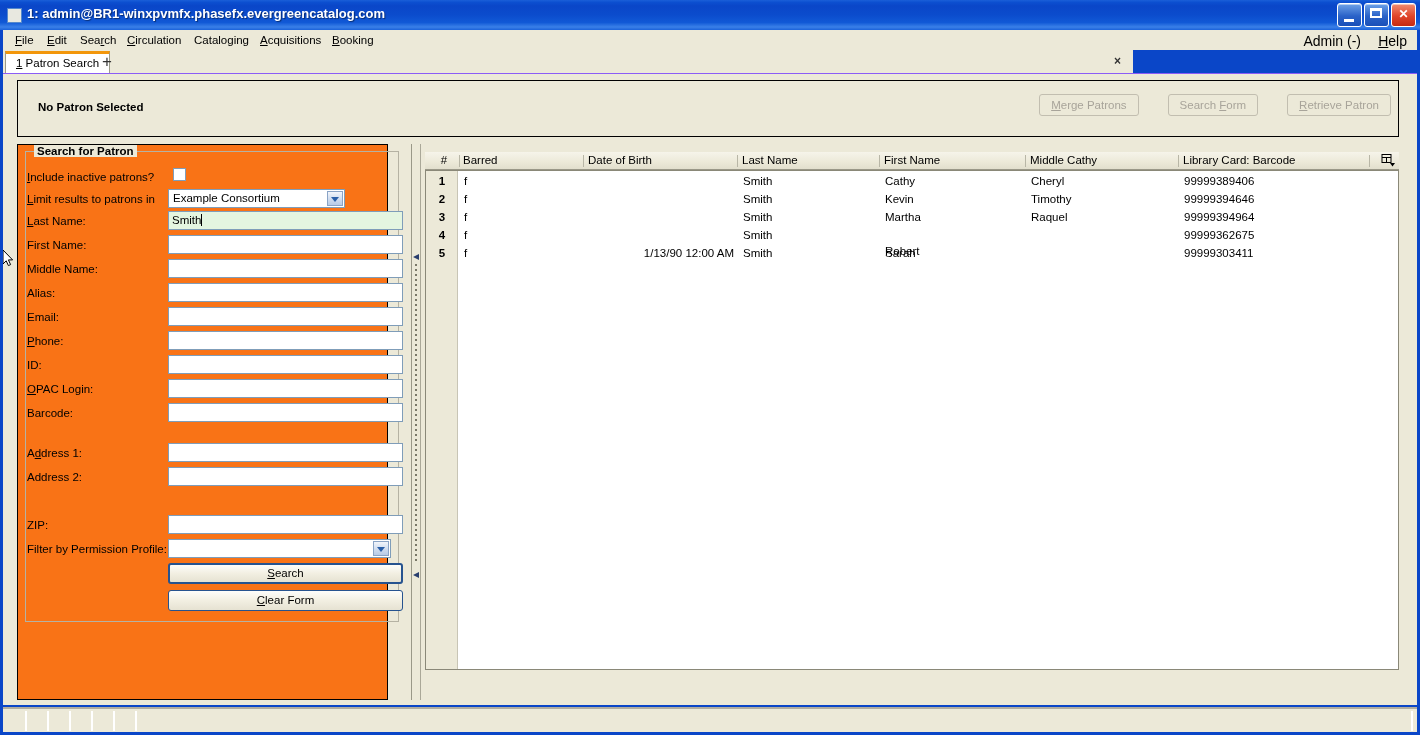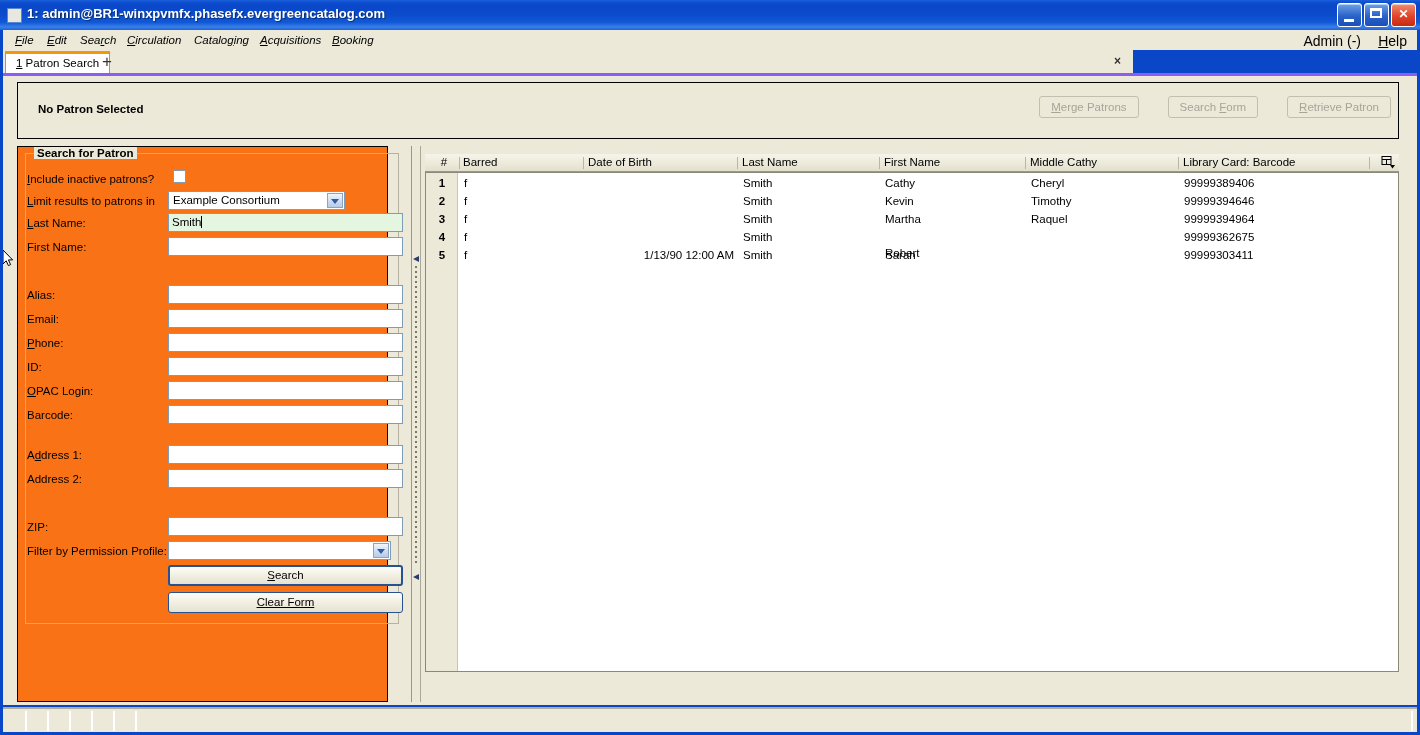--- a/index.html
+++ b/index.html
@@ -57,21 +57,21 @@
   }
 
   
   .menubar {
     position: absolute; left: 3px; top: 30px; width: 1414px; height: 20px;
     background: #ece9d8;
     border-bottom: 0px;
   }
   .menuitem {
     position: absolute; top: 3px; font-size: 11.5px; color: #000;
-    white-space: nowrap; padding: 1px 4px; font-style: italic;
+    white-space: nowrap; padding: 1px 4px;
   }
   .menuitem u { text-decoration: underline; }
   .menuright { position: absolute; top: 3px; font-size: 14px; white-space: nowrap; }
 
   
   .tabstrip {
     position: absolute; left: 3px; top: 50px; width: 1130px; height: 23px;
     background: #ece9d8;
   }
   .tab {
@@ -92,21 +92,21 @@
   }
   .tabclose {
     position: absolute; right: 12px; top: 4px;
     font-size: 12px; color: #333; font-weight: bold;
   }
 
   
   .client {
     position: absolute; left: 3px; top: 73px; width: 1414px; height: 632px;
     background: #ece9d8;
-    border-top: 3px solid #8b5cf6;
+    border-top: 1px solid #8b5cf6;
     box-sizing: border-box;
   }
 
   
   .patronbar {
     position: absolute; left: 14px; top: 6px; width: 1382px; height: 57px;
     background: #ece9d8;
     border: 1px solid #000;
     box-sizing: border-box;
   }
@@ -199,21 +199,21 @@
     border-top: 5px solid #2a5fa8;
   }
   .fbtn {
     position: absolute; left: 150px;
     width: 235px; height: 21px;
     font-size: 11.5px; line-height: 17px; text-align: center;
     background: linear-gradient(to bottom,#fdfdfa 0%,#f2efe2 50%,#e6e2d2 100%);
     border: 2px solid #26538f; border-radius: 3px;
     box-sizing: border-box;
   }
-  .fbtn.plain { border: 1px solid #26538f; line-height: 19px; text-decoration: underline; }
+  .fbtn.plain { border: 1px solid #26538f; line-height: 19px; }
   .fbtn u { text-decoration: underline; }
 
   
   .splitter {
     position: absolute; left: 407px; top: 70px; width: 12px; height: 556px;
   }
   .splitter .grip {
     position: absolute; left: 5px; top: 120px; width: 2px; height: 300px;
     background-image: repeating-linear-gradient(to bottom,#7a7868 0 2px, transparent 2px 5px);
   }
@@ -378,20 +378,26 @@
         </div>
       </div>
 
       <div class="frow" style="top:90px">
         <div class="flabel">First Name:</div>
         <div class="finput">
             <div class="val"></div>
           </div>
       </div>
 
+      <div class="frow" style="top:114px">
+        <div class="flabel">Middle Name:</div>
+        <div class="finput">
+            <div class="val"></div>
+          </div>
+      </div>
 
       <div class="frow" style="top:138px">
         <div class="flabel">Alias:</div>
         <div class="finput">
             <div class="val"></div>
           </div>
       </div>
 
       <div class="frow" style="top:162px">
         <div class="flabel">Email:</div>

